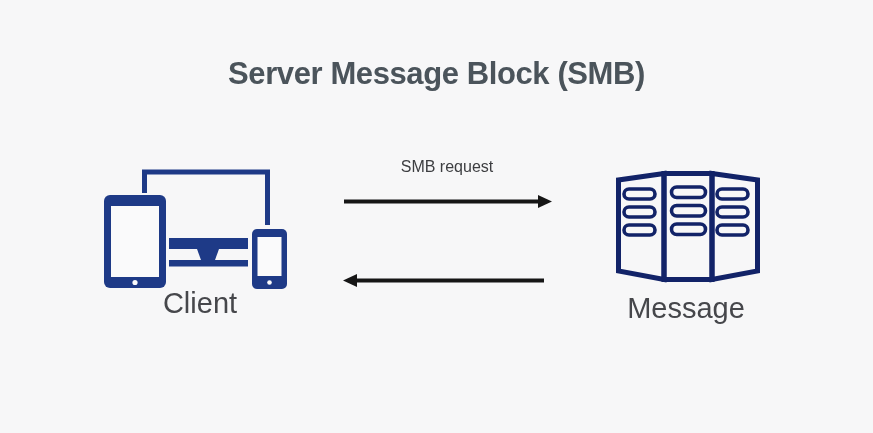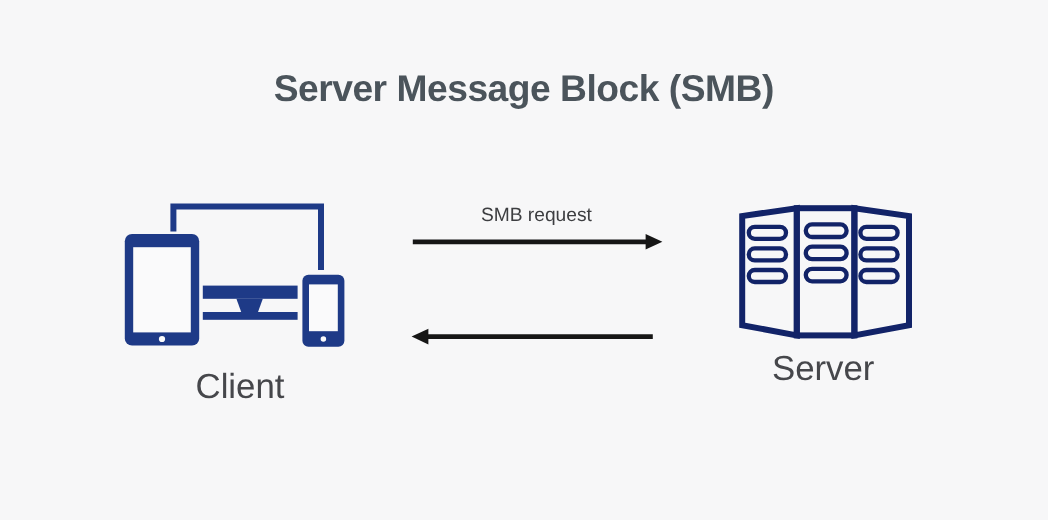--- a/index.html
+++ b/index.html
@@ -66,43 +66,43 @@
       <rect x="4" y="30" width="62" height="93" rx="6" class="cfill"></rect>
       <rect x="11" y="41" width="48" height="71" class="bgfill"></rect>
       <circle cx="35" cy="117.5" r="2.6" class="bgfill"></circle>
     </g>
     <g>
       <rect x="152" y="64" width="35" height="60" rx="5" class="cfill"></rect>
       <rect x="157.5" y="72" width="24" height="39" class="bgfill"></rect>
       <circle cx="169.5" cy="117.5" r="2.3" class="bgfill"></circle>
     </g>
   </svg>
-  <div class="node-label" style="left:104px; top:308px; width:192px;">Client</div>
+  <div class="node-label" style="left:104px; top:288px; width:192px;">Client</div>
 
   <svg class="icon" style="left:608px; top:168px;" width="156" height="118" viewBox="0 0 156 118">
     <g fill="none" class="sstroke" stroke-width="5" stroke-linejoin="miter">
       <path d="M56 5.5 L10.5 12 L10.5 103 L56 111.5 Z"></path>
       <path d="M104 5.5 L149.5 12 L149.5 103 L104 111.5 Z"></path>
       <rect x="56" y="5.5" width="48" height="106"></rect>
     </g>
     <g fill="none" class="sstroke" stroke-width="3.6">
       <rect x="16" y="21" width="31" height="10" rx="5"></rect>
       <rect x="16" y="39" width="31" height="10" rx="5"></rect>
       <rect x="16" y="57" width="31" height="10" rx="5"></rect>
       <rect x="63.5" y="19" width="34" height="10.5" rx="5.25"></rect>
       <rect x="63.5" y="37.5" width="34" height="10.5" rx="5.25"></rect>
       <rect x="63.5" y="56" width="34" height="10.5" rx="5.25"></rect>
       <rect x="109" y="21" width="31" height="10" rx="5"></rect>
       <rect x="109" y="39" width="31" height="10" rx="5"></rect>
       <rect x="109" y="57" width="31" height="10" rx="5"></rect>
     </g>
   </svg>
-  <div class="node-label" style="left:610px; top:293px; width:152px;">Server</div>
+  <div class="node-label" style="left:610px; top:293px; width:152px;">Message</div>
 
-  <div class="arrow-label" style="left:340px; top:171px; width:214px;">SMB request</div>
+  <div class="arrow-label" style="left:340px; top:158px; width:214px;">SMB request</div>
   <svg class="icon" style="left:342px; top:193px;" width="212" height="17" viewBox="0 0 212 17">
     <line x1="2" y1="8.5" x2="197" y2="8.5" class="astroke" stroke-width="4"></line>
     <polygon points="196,2 210,8.5 196,15" class="afill"></polygon>
   </svg>
 
   <svg class="icon" style="left:341px; top:272px;" width="212" height="17" viewBox="0 0 212 17">
     <polygon points="16,2 2,8.5 16,15" class="afill"></polygon>
     <line x1="15" y1="8.5" x2="203" y2="8.5" class="astroke" stroke-width="4"></line>
   </svg>
 

